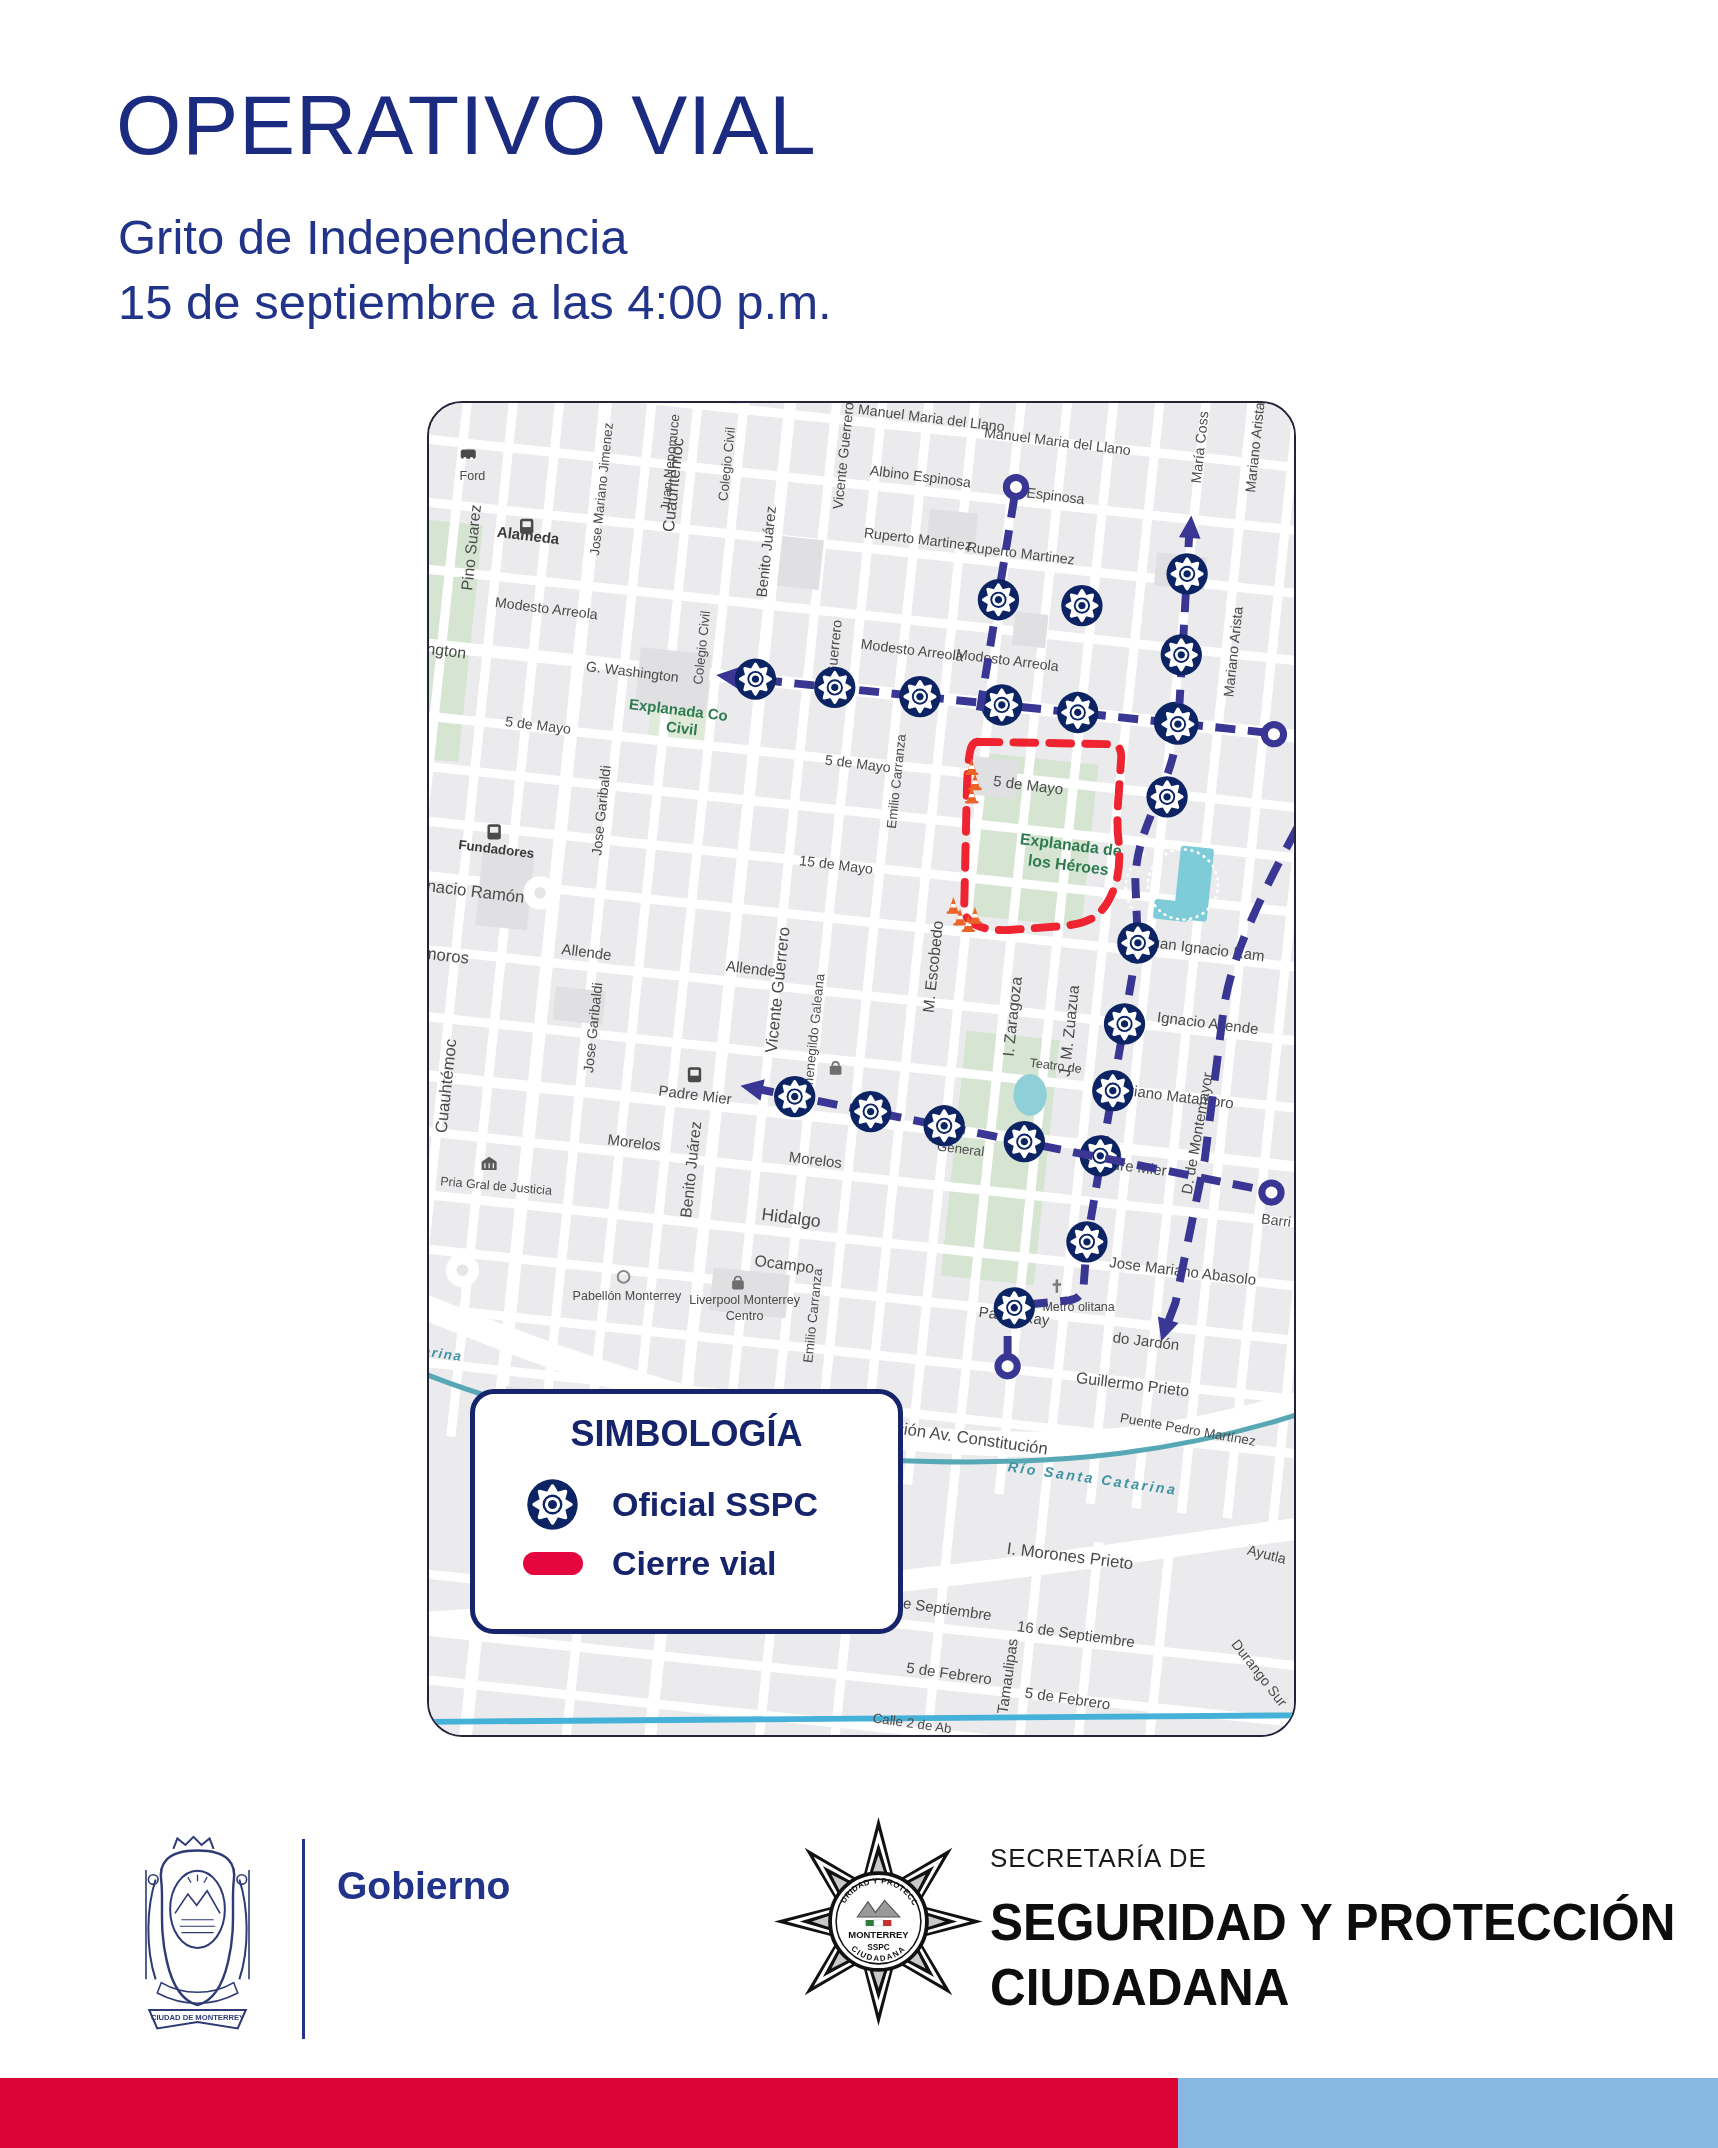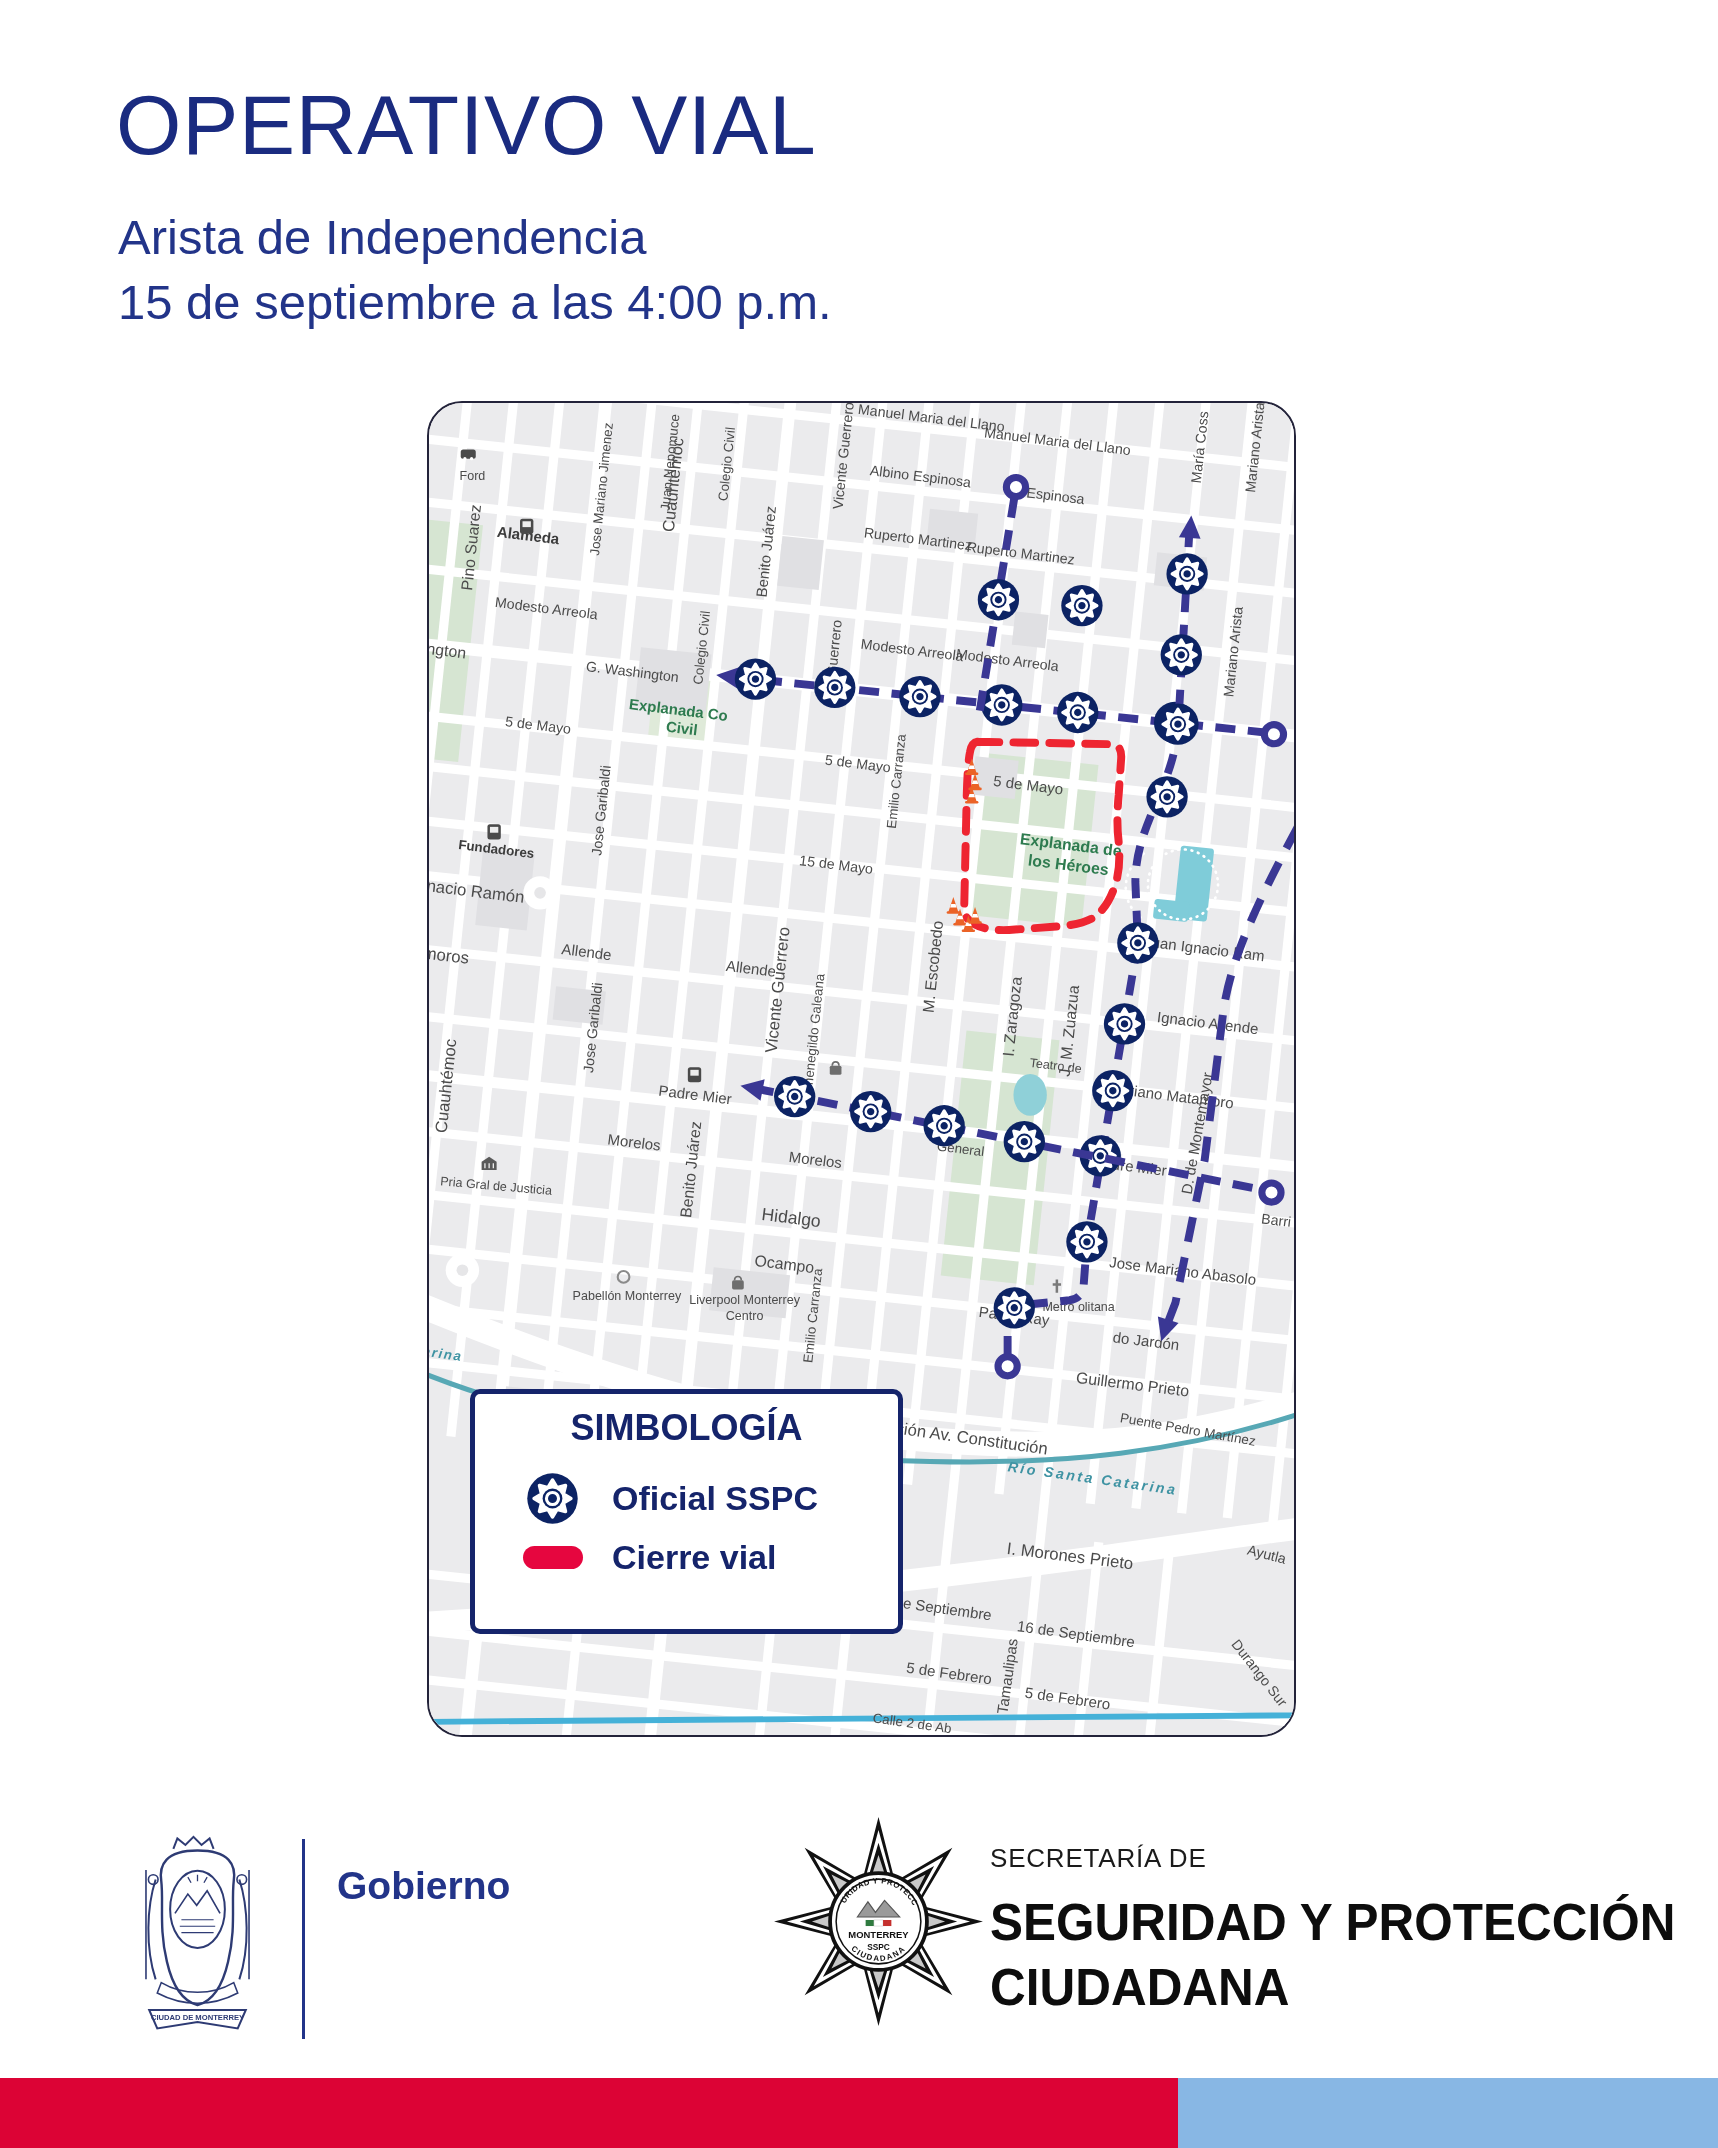--- a/index.html
+++ b/index.html
@@ -12,21 +12,21 @@
   .sub2{left:118px;top:274px;font-size:49px;font-weight:400;color:var(--navy2);}
   .mty{left:1076px;top:54px;font-size:201px;font-weight:800;line-height:1;letter-spacing:8.4px;}
   .mty span{display:inline-block;}
   .tagline{left:1077px;top:269px;font-size:55px;font-weight:800;letter-spacing:0.8px;color:var(--navy2);}
   
   .map{left:427px;top:401px;width:869px;height:1336px;border:2.5px solid #23233a;border-radius:35px;
        overflow:hidden;background:#ebebed;box-sizing:border-box;}
   .map svg{display:block;width:100%;height:100%;}
   
   .legend{left:470px;top:1389px;width:433px;height:245px;background:#fff;border:5px solid var(--navy3);
-          border-radius:10px;box-sizing:border-box;padding-top:13px;}
+          border-radius:24px;box-sizing:border-box;padding-top:19px;}
   .legend-title{text-align:center;font-size:36px;font-weight:800;color:var(--navy3);margin-bottom:22px;}
   .legend-row{display:flex;align-items:center;gap:32px;margin:11.7px 0 11.7px 50px;}
   .legend-row span.lbl{font-size:34px;font-weight:600;color:var(--navy3);}
   .legend-badge{width:55px;height:55px;flex:0 0 55px;}
   .pill{display:inline-block;width:60px;height:22.7px;border-radius:11.7px;background:var(--pill);flex:0 0 60px;margin:0 -2.5px 0 -2.5px;}
   
   .divider{left:302px;top:1839px;width:2.5px;height:200px;background:var(--navy2);}
   .gob{left:337px;top:1861px;font-size:39px;font-weight:700;color:var(--navy2);line-height:1.28;}
   .sec1{left:990px;top:1843px;font-size:26px;font-weight:500;letter-spacing:0.8px;color:#1b1b1b;}
   .sec2{left:990px;top:1893px;font-size:51px;font-weight:800;color:#0d0d0d;transform:scaleX(.97);transform-origin:left;}
@@ -36,21 +36,21 @@
   .bar.blue{left:1178px;width:540px;background:var(--bar-blue);}
   .crest{left:117px;top:1832px;width:161px;height:211px;}
   .star{left:765px;top:1808px;width:227px;height:227px;}
 </style>
 </head>
 <body>
 
 <div class="page">
 
   <div class="abs title">OPERATIVO VIAL</div>
-  <div class="abs sub1">Arista de Independencia</div>
+  <div class="abs sub1">Grito de Independencia</div>
   <div class="abs sub2">15 de septiembre a las 4:00 p.m.</div>
 
 
   <div class="abs map">
     <svg id="map-svg" viewBox="0 0 1036 1592">
         <defs>
           <symbol id="sspc" viewBox="-30 -30 60 60">
             <circle r="27.5" fill="#0c2364"></circle>
             <polygon points="0,-20 4.9,-11.8 14.1,-14.1 11.8,-4.9 20,0 11.8,4.9 14.1,14.1 4.9,11.8 0,20 -4.9,11.8 -14.1,14.1 -11.8,4.9 -20,0 -11.8,-4.9 -14.1,-14.1 -4.9,-11.8" fill="#fff" stroke="#fff" stroke-width="4" stroke-linejoin="round"></polygon>
             <circle r="10.8" fill="#0c2364"></circle>

